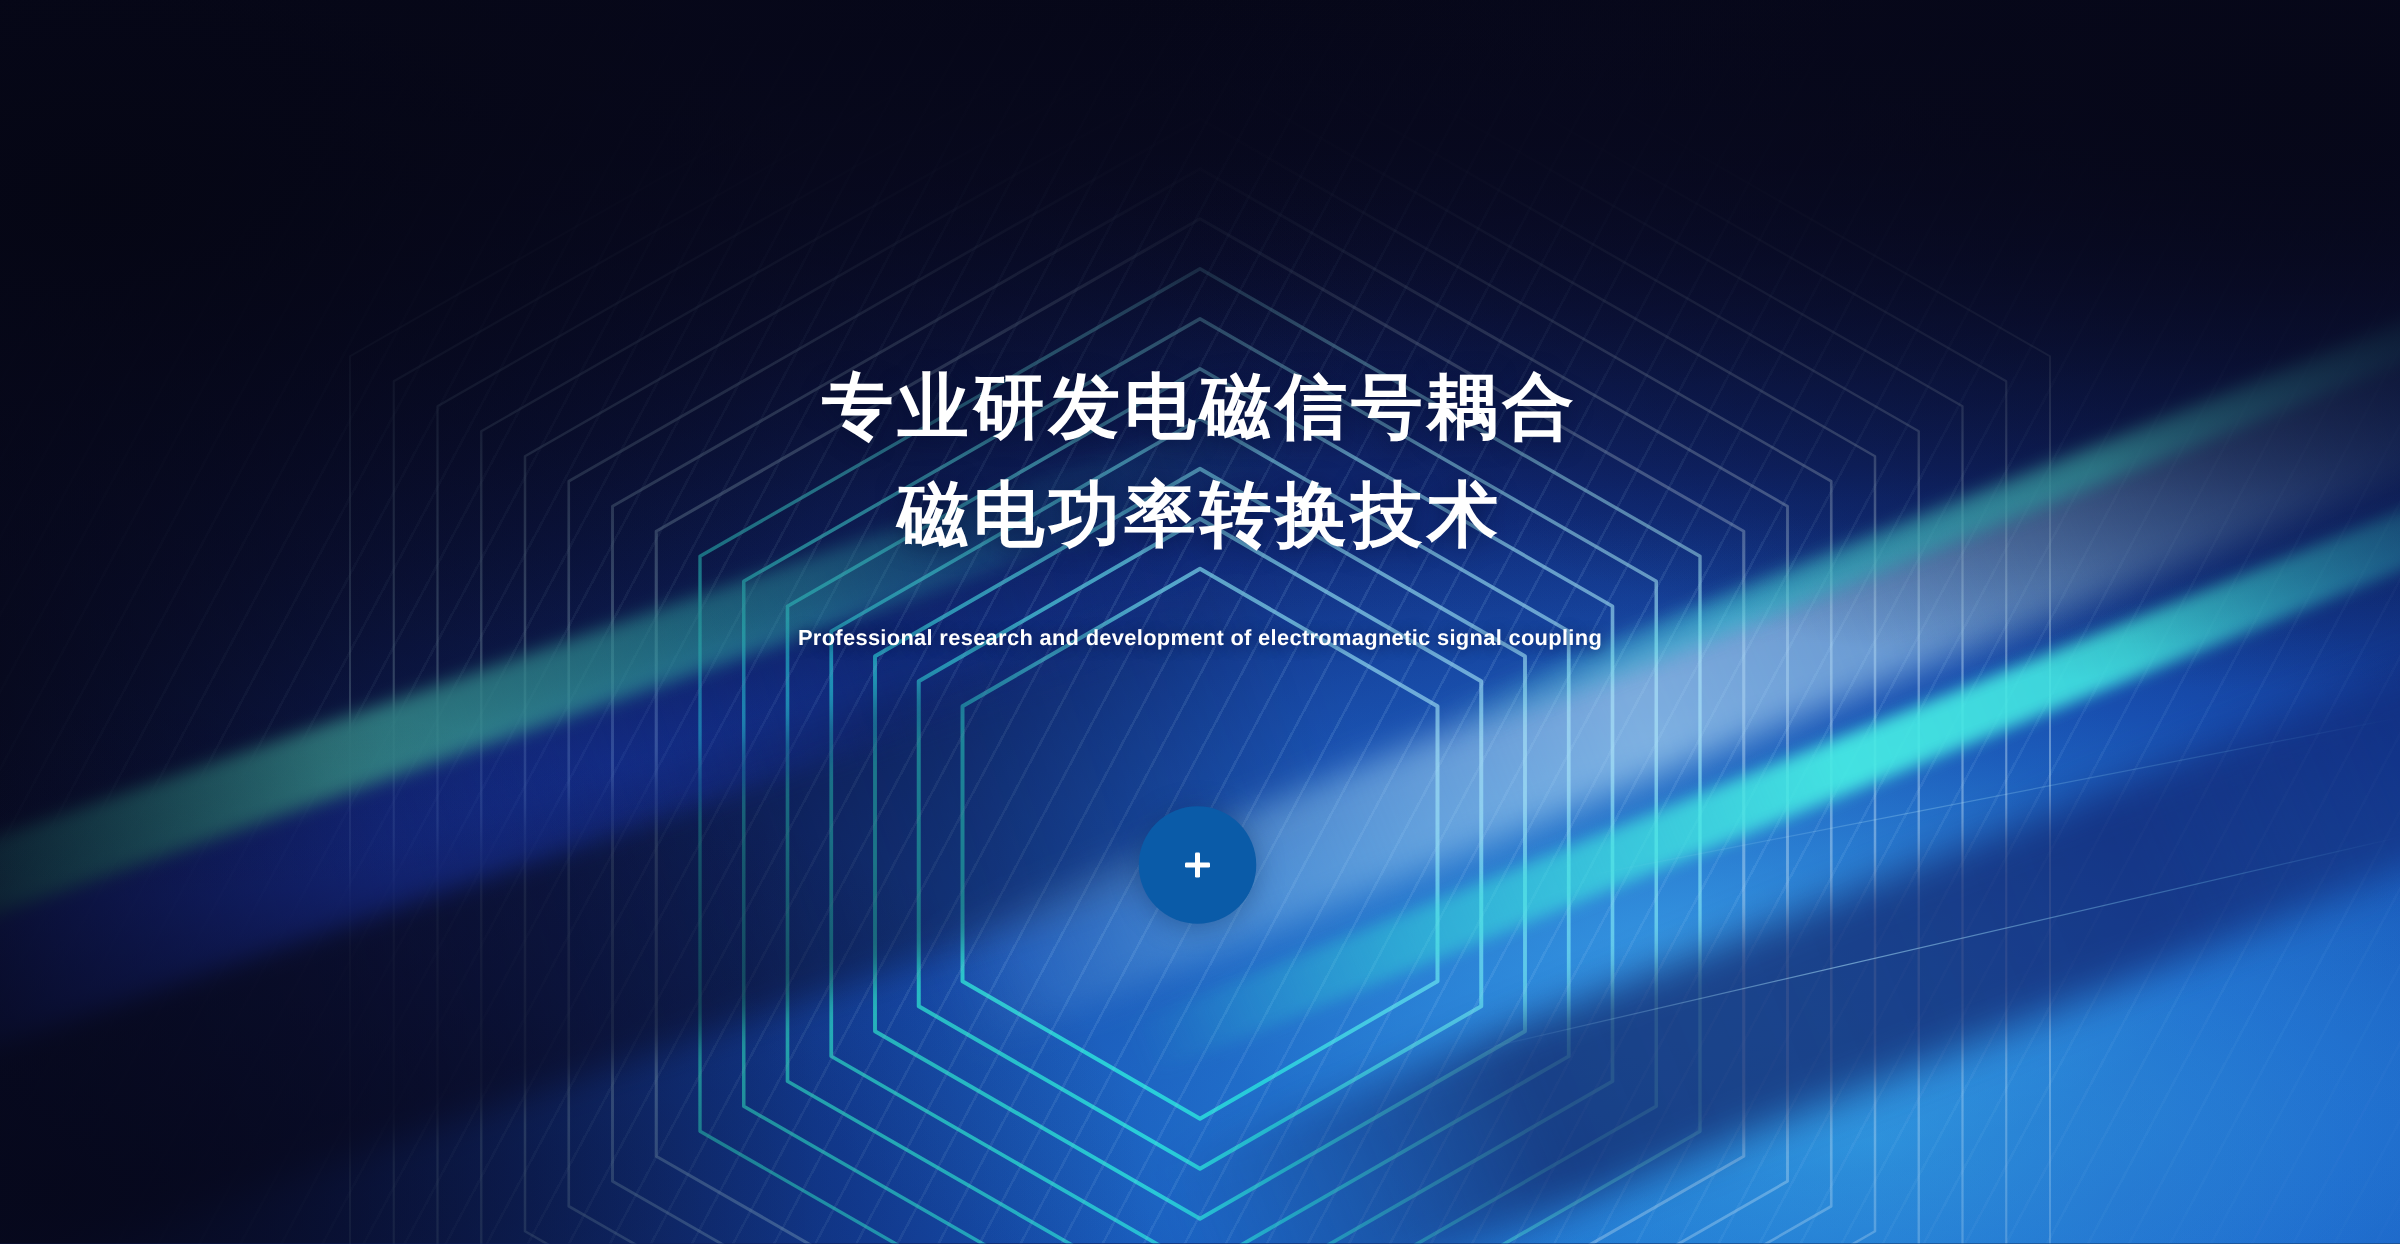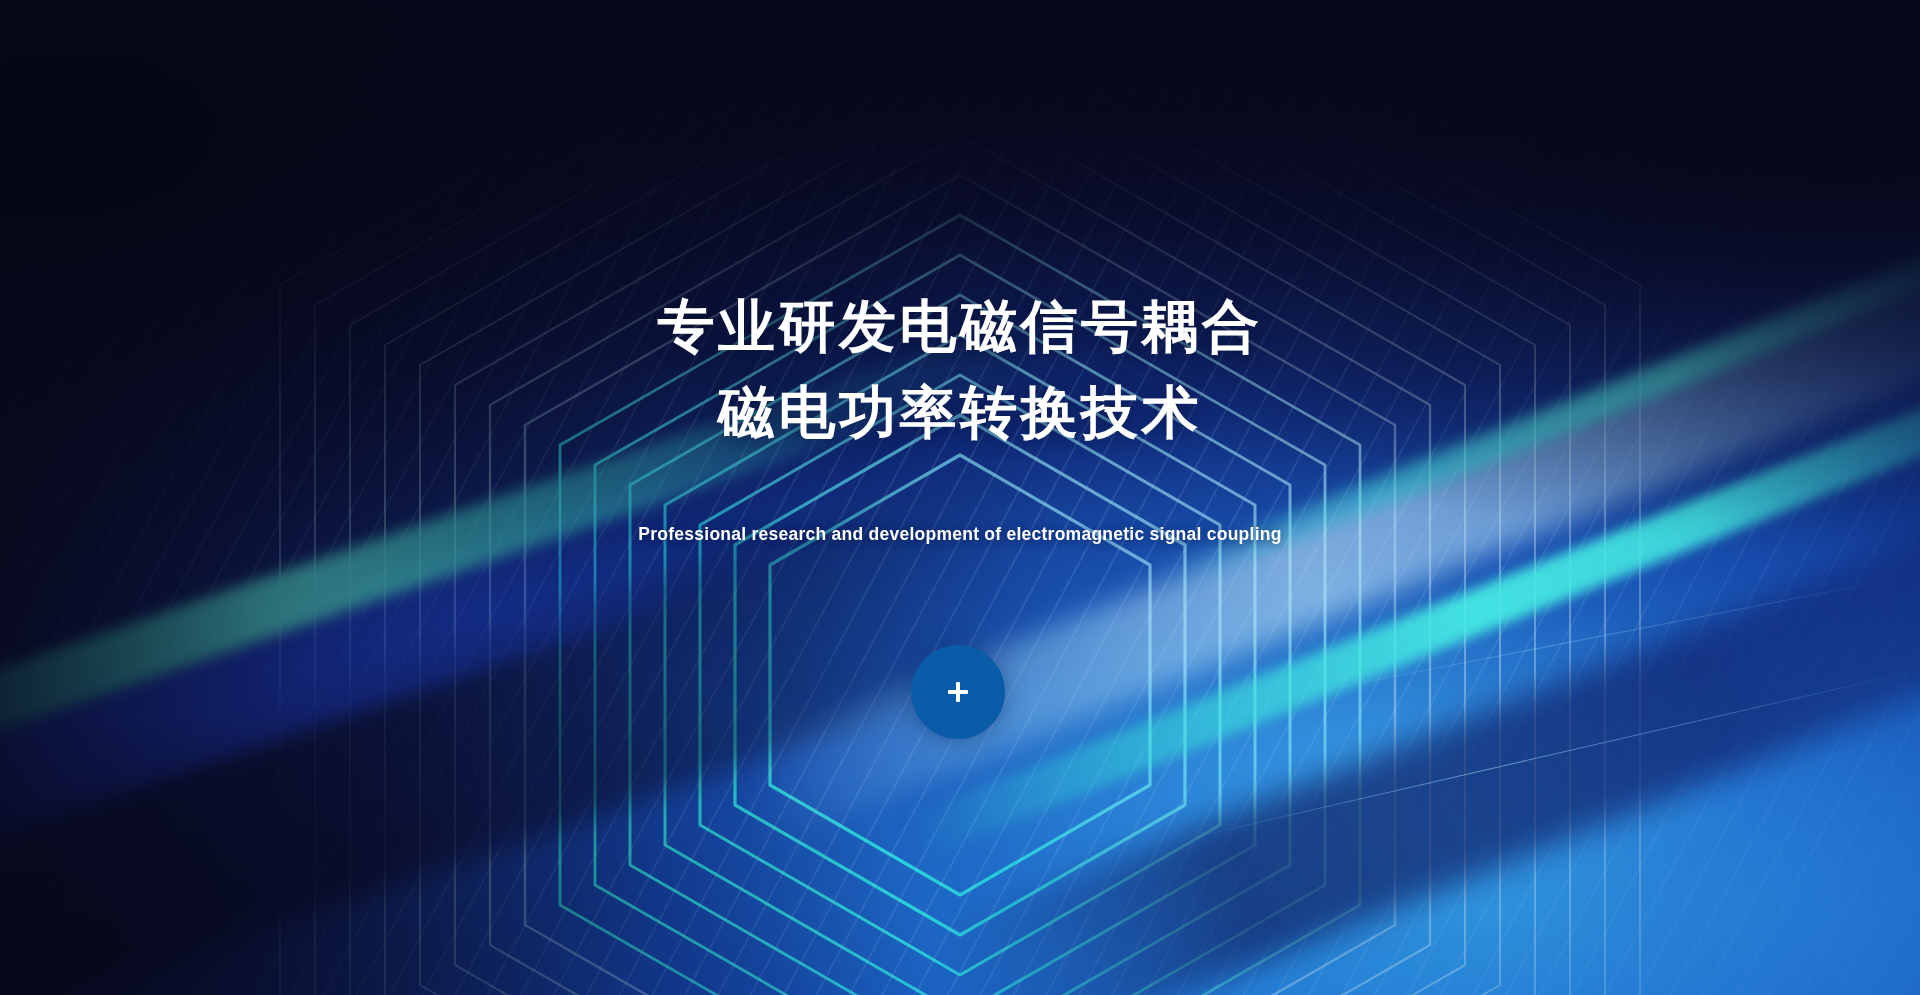--- a/index.html
+++ b/index.html
@@ -187,21 +187,21 @@
 
   .subtitle {
     color:#ffffff;
     font-size:17.5px;
     font-weight:600;
     letter-spacing:0.25px;
     text-align:center;
     white-space:nowrap;
     text-shadow:0 1px 10px rgba(4,12,48,0.50);
   }
-  .sub-line-1 { position:absolute; top:524px; left:50%; transform:translateX(-50%); }
+  .sub-line-1 { position:absolute; top:500px; left:50%; transform:translateX(-50%); }
   .sub-line-2 { position:absolute; top:538px; left:50%; transform:translateX(-50%); }
 
   .plus-btn {
     position:absolute;
     left:911px; top:645px;
     width:94px; height:94px;
     border-radius:50%;
     background:#0a5ba8;
     border:none;
     cursor:pointer;

